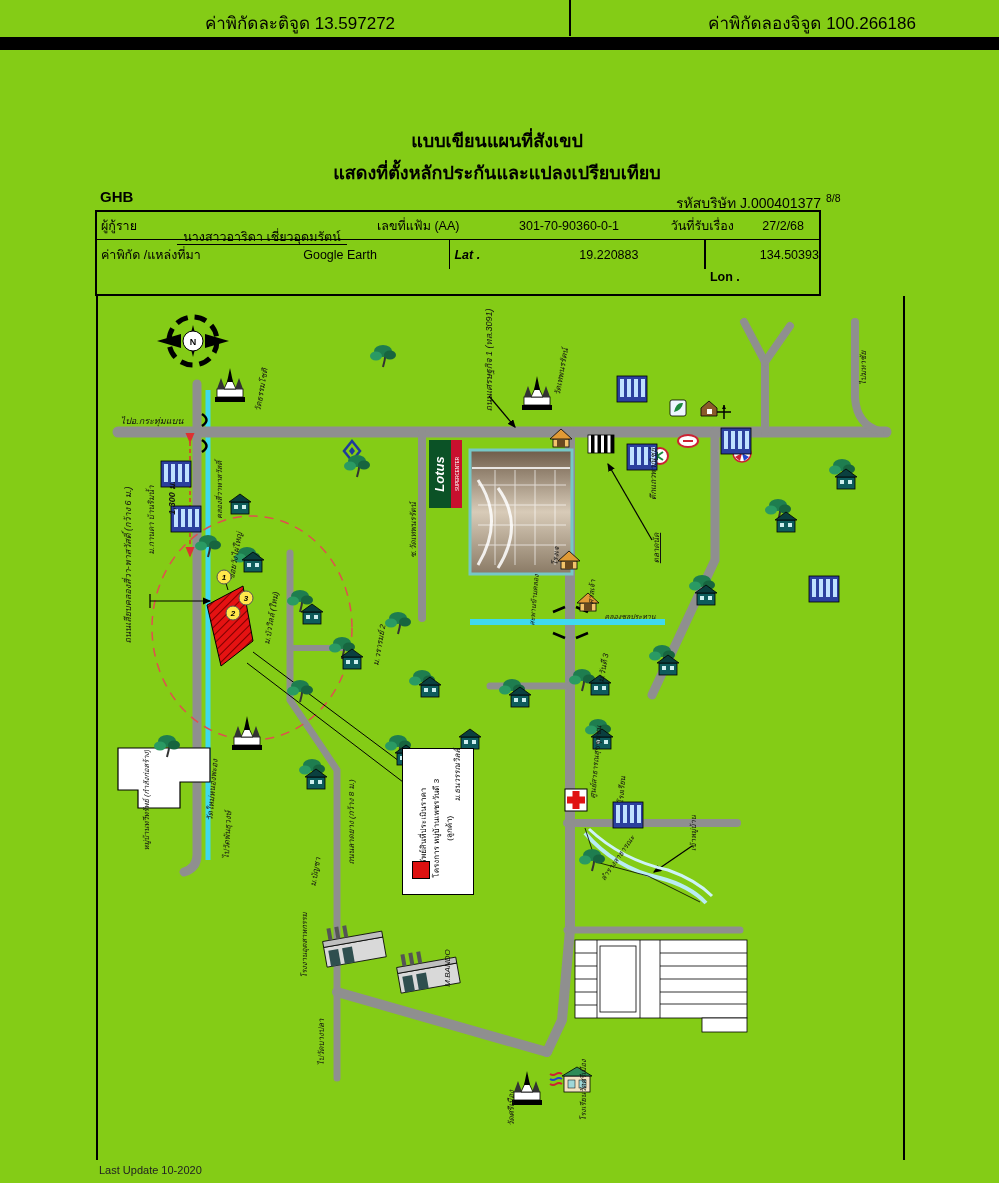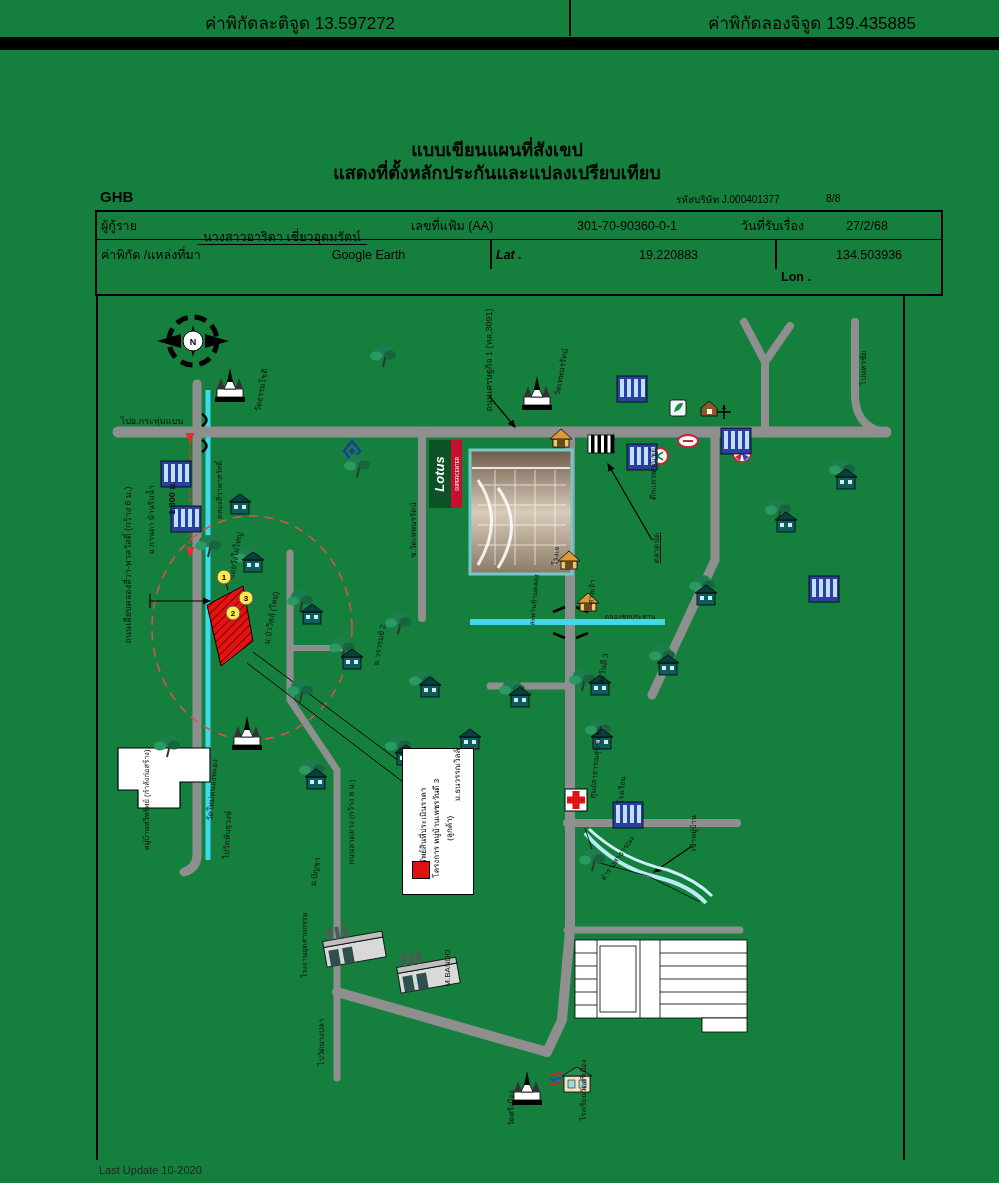--- a/index.html
+++ b/index.html
@@ -1,63 +1,63 @@
 <!DOCTYPE html>
 <html><head>
 <meta charset="utf-8">
 <style>
   html,body{margin:0;padding:0;background:#fff;}
-  #page{position:relative;width:999px;height:1183px;background:#15803d;
+  #page{position:relative;width:999px;height:1183px;background:#84cc16;
         font-family:"Liberation Sans",sans-serif;color:#000;overflow:hidden;}
   .abs{position:absolute;}
   .ctr{transform:translateX(-50%);white-space:nowrap;}
   
   .coord{font-size:17px;top:9px;}
   #hdr-divider{left:569px;top:0;width:2px;height:36px;background:#000;}
   #hdr-bar{left:0;top:37px;width:999px;height:13px;background:#000;}
   
   .title-line{left:497px;font-weight:bold;font-size:18px;}
   #meta-org{left:100px;top:188px;font-weight:bold;font-size:15px;}
-  #meta-code{left:676px;top:192px;font-size:10px;}
+  #meta-code{left:676px;top:192px;font-size:14px;}
   #meta-page{left:826px;top:192px;font-size:10.5px;}
   
-  #info-table{left:95px;top:210px;width:848px;height:86px;border:2px solid #000;box-sizing:border-box;font-size:12.5px;}
+  #info-table{left:95px;top:210px;width:726px;height:86px;border:2px solid #000;box-sizing:border-box;font-size:12.5px;}
   .trow{display:flex;align-items:center;box-sizing:border-box;height:28px;border-bottom:1px solid #000;}
   .trow:last-child{border-bottom:none;height:29px;}
   .tc{box-sizing:border-box;padding:0 4px;white-space:nowrap;overflow:hidden;}
   .tc.c{text-align:center;}
   .uv{border-bottom:1px solid #000;padding:0 6px;}
   .vdiv{width:2px;align-self:stretch;background:#000;}
   .bold{font-weight:bold;}
   
   .map-border{width:2px;background:#000;top:296px;height:864px;}
   
-  #label-layer{left:0;top:0;width:999px;height:1155px;pointer-events:none;}
+  #label-layer{left:0;top:0;width:999px;height:1155px;pointer-events:none;font-style:italic;}
   .map-label{position:absolute;white-space:nowrap;color:#111;line-height:1;}
   
   #legend-box{left:402px;top:748px;width:72px;height:147px;border:1.5px solid #000;background:#fff;box-sizing:border-box;}
   #legend-text{position:absolute;left:-31px;top:60px;width:130px;transform:rotate(-90deg);
                text-align:center;font-size:8px;line-height:1.6;}
   #legend-swatch{position:absolute;left:9px;top:112px;width:16px;height:16px;background:#dd1111;border:1px solid #000;}
   
   .pin{position:absolute;width:13px;height:13px;border-radius:50%;background:#ffe84a;border:1px solid #555;
        font-size:8px;text-align:center;line-height:13px;transform:translate(-50%,-50%);font-weight:bold;}
   #footer-note{left:99px;top:1164px;font-size:11px;color:#222;}
 </style>
 </head>
 <body>
 
 <div id="page">
 
   <span class="abs ctr coord" style="left:300px;">ค่าพิกัดละติจูด 13.597272</span>
-  <span class="abs ctr coord" style="left:812px;">ค่าพิกัดลองจิจูด 139.435885</span>
+  <span class="abs ctr coord" style="left:812px;">ค่าพิกัดลองจิจูด 100.266186</span>
   <div class="abs" id="hdr-divider"></div>
   <div class="abs" id="hdr-bar"></div>
 
-  <span class="abs ctr title-line" style="top:135px;">แบบเขียนแผนที่สังเขป</span>
+  <span class="abs ctr title-line" style="top:126px;">แบบเขียนแผนที่สังเขป</span>
   <span class="abs ctr title-line" style="top:158px;">แสดงที่ตั้งหลักประกันและแปลงเปรียบเทียบ</span>
   <span class="abs" id="meta-org">GHB</span>
   <span class="abs" id="meta-code">รหัสบริษัท J.000401377</span>
   <span class="abs" id="meta-page">8/8</span>
 
   <div class="abs" id="info-table">
     <div class="trow">
       <span class="tc" style="width:60px;">ผู้กู้ราย</span>
       <span class="tc c" style="width:250px;margin-top:22px;"><span class="uv">นางสาวอาริดา  เชี่ยวอุดมรัตน์</span></span>
       <span class="tc" style="width:110px;">เลขที่แฟ้ม (AA)</span>

